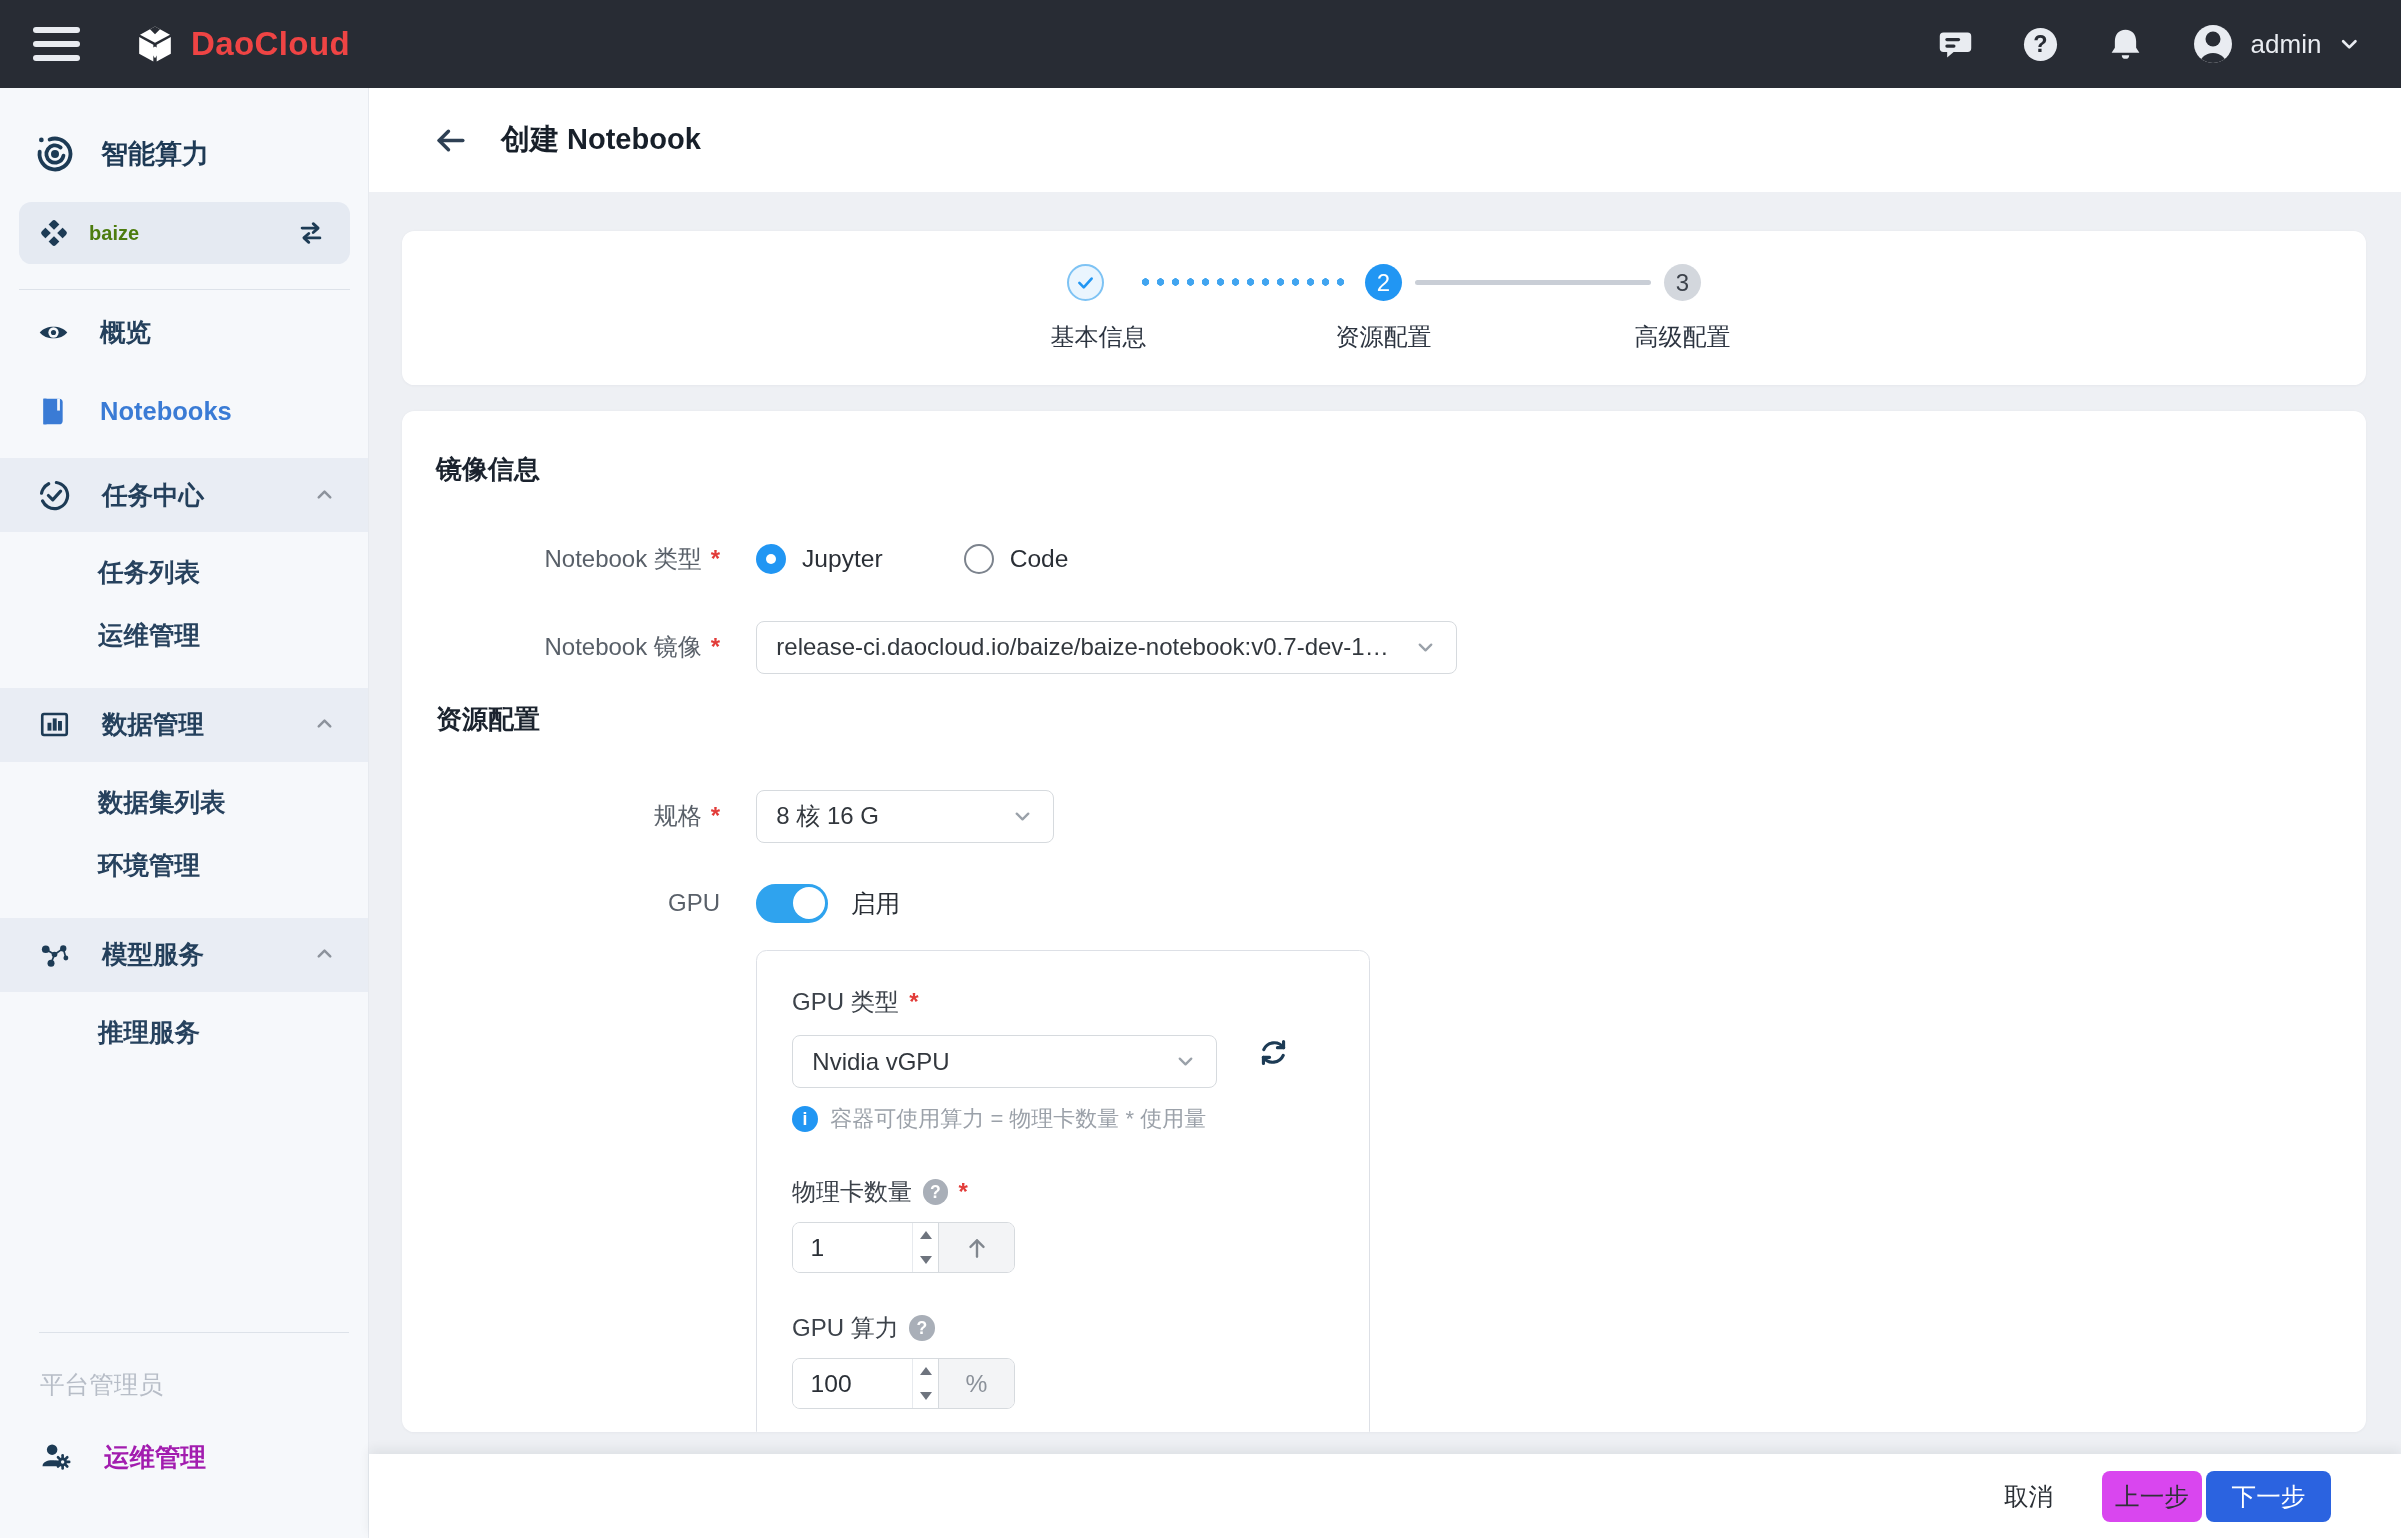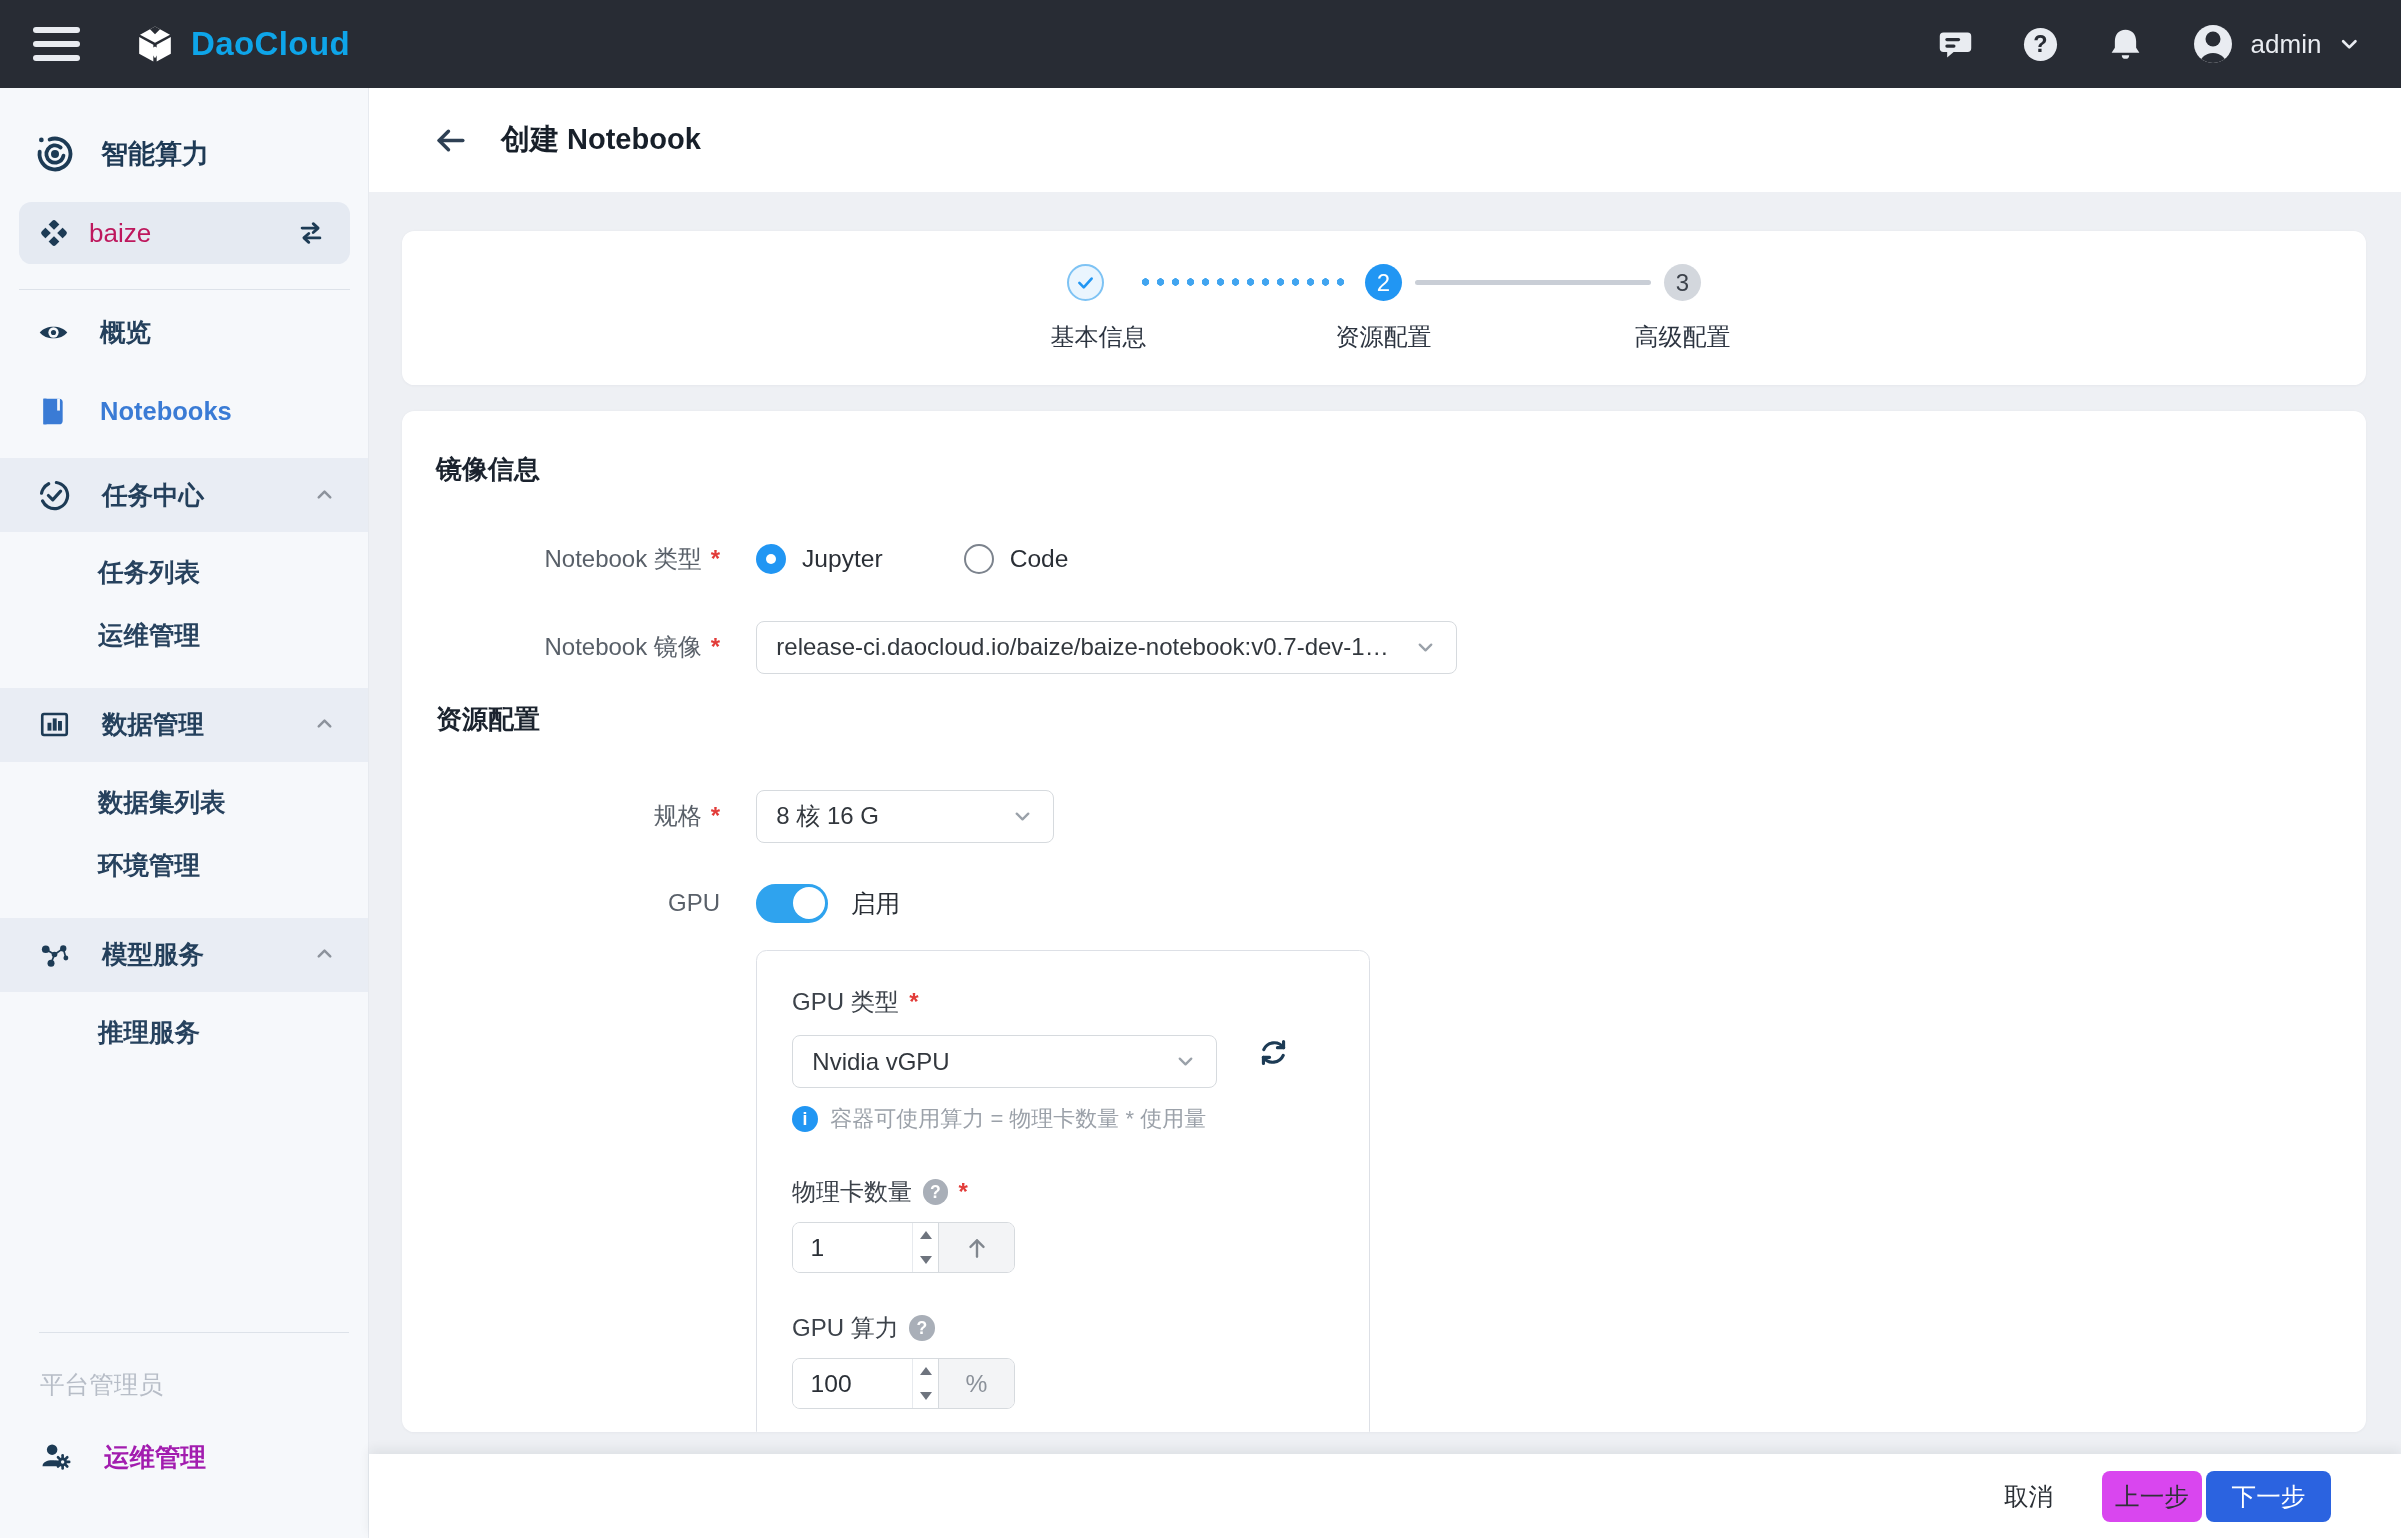--- a/index.html
+++ b/index.html
@@ -4,36 +4,36 @@
 <style>
   * { margin:0; padding:0; box-sizing:border-box; }
   html,body { width:2401px; height:1538px; font-family:"Liberation Sans","DejaVu Sans",sans-serif; background:#eef0f4; overflow:hidden; }
   .app { width:2401px; height:1538px; display:flex; flex-direction:column; }
 
   
   .navbar { height:88px; background:#282c34; display:flex; align-items:center; padding:0 39px 0 33px; flex:0 0 auto; }
   .hamburger { width:49px; height:39px; display:flex; flex-direction:column; justify-content:center; gap:8px; cursor:pointer; }
   .hamburger span { display:block; width:47px; height:6.2px; background:#e9ecf1; border-radius:3.5px; }
   .brand { display:flex; align-items:center; gap:16px; margin-left:53px; }
-  .brand-name { color:#0ea5e9; font-size:33px; font-weight:bold; letter-spacing:0.4px; }
+  .brand-name { color:#ef4444; font-size:33px; font-weight:bold; letter-spacing:0.4px; }
   .nav-spacer { flex:1; }
   .nav-right { display:flex; align-items:center; gap:46px; }
   .nav-icon { width:39px; height:39px; display:flex; align-items:center; justify-content:center; cursor:pointer; }
   .user-chip { display:flex; align-items:center; gap:16px; cursor:pointer; }
   .user-name { color:#e9ecf1; font-size:26px; }
 
   
   .body-row { flex:1; display:flex; min-height:0; }
 
   
   .sidebar { width:369px; background:#f6f8fb; border-right:0.9px solid #e7eaef; display:flex; flex-direction:column; flex:0 0 auto; }
   .side-module { display:flex; align-items:center; gap:26px; padding:46px 0 0 35px; }
   .side-module-label { font-size:27px; font-weight:bold; color:#1e3a55; }
   .ws-pill { margin:28px 18.5px 0 18.5px; height:62px; background:#e5eaf2; border-radius:12.3px; display:flex; align-items:center; padding:0 23px 0 19.3px; cursor:pointer; }
-  .ws-name { font-size:26px; font-weight:normal; color:#be185d; margin-left:19.3px; }
+  .ws-name { font-size:20px; font-weight:bold; color:#4d7c0f; margin-left:19.3px; }
   .ws-spacer { flex:1; }
   .side-divider { height:0.9px; background:#dde2e9; margin:24.6px 18.5px 0 18.5px; }
   .side-nav { margin-top:14px; }
   .side-item { height:58px; display:flex; align-items:center; padding-left:37px; gap:30px; cursor:pointer; }
   .side-item .lbl { font-size:25.5px; font-weight:600; color:#24405c; }
   .side-item.active .lbl { color:#3a7bd5; }
   .side-item + .side-item { margin-top:21px; }
   .group-header { height:74px; background:#e9edf4; display:flex; align-items:center; padding:0 32px 0 37px; gap:30px; margin-top:17.6px; cursor:pointer; }
   .group-header .lbl { font-size:25.5px; font-weight:600; color:#24405c; flex:1; }
   .sub-list { padding:8.8px 0 3.5px 0; }

